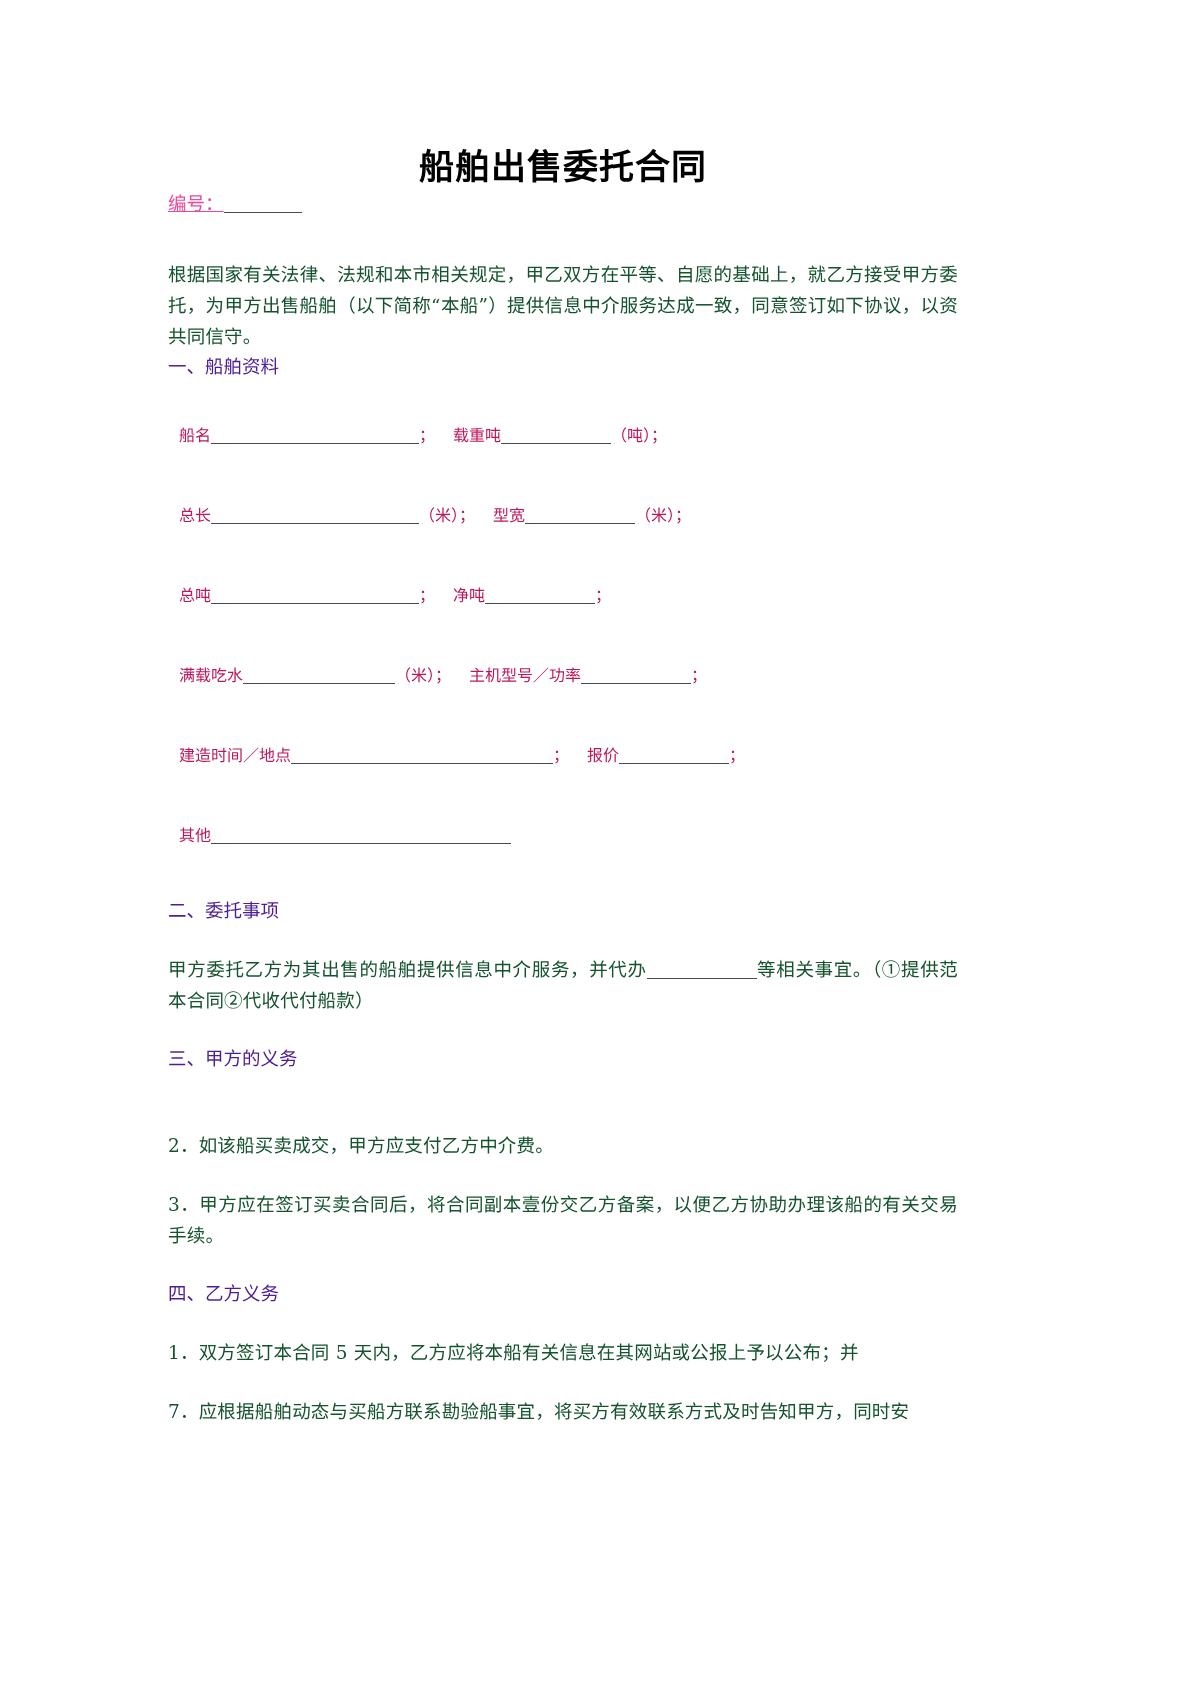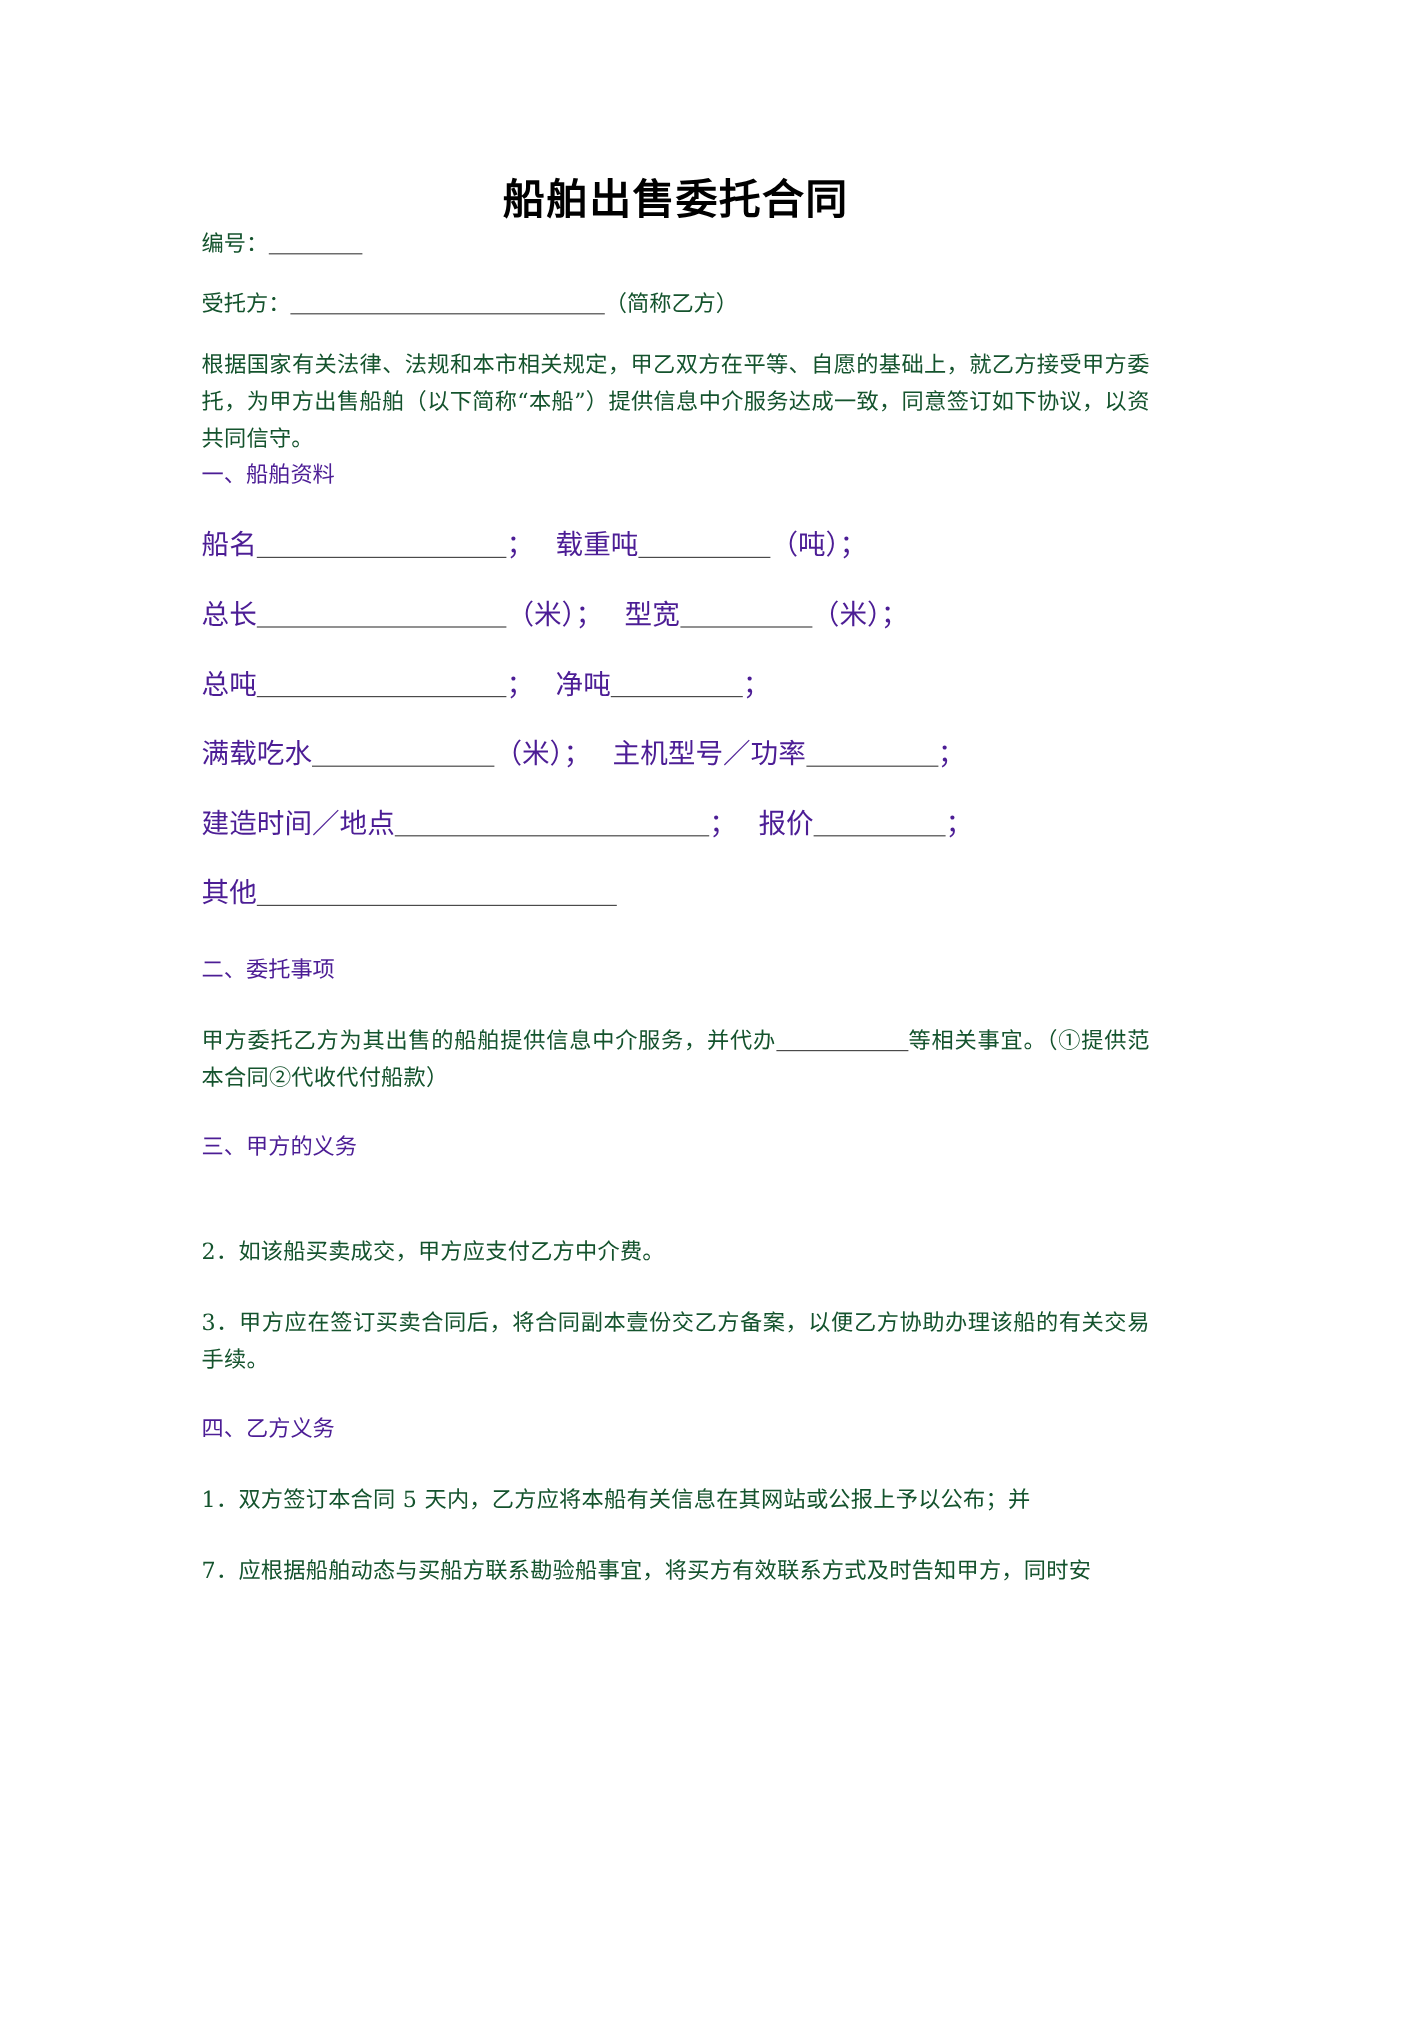--- a/index.html
+++ b/index.html
@@ -72,56 +72,54 @@
   .b-w   { width: 262px; }
   .b-ww  { width: 300px; }
   .sp-m { display:inline-block; width: 18px; }
 
   
   .head-line {
     font-size: 18.5px;
     line-height: 30px;
     margin: 0;
     white-space: nowrap;
-    color: #14532d;
+    color: #ec4899;
+    text-decoration: underline;
   }
 
   .section-head {
     font-size: 18.5px;
     line-height: 30px;
     margin: 0;
     color: #4c1d95;
   }
 
   .spec-line {
-    font-size: 23px;
+    font-size: 16px;
     line-height: 30px;
-    margin: 0;
+    margin: 11px;
     white-space: nowrap;
-    color: #4c1d95;
+    color: #be185d;
   }
 </style>
 </head>
 <body>
 
 <div class="page">
   <div class="content">
 
     <h1 class="doc-title">船舶出售委托合同</h1>
 
     <div class="head-line">
       <span>编号：</span><span class="blank b-s"></span>
     </div>
 
 
     <div class="gap-m"></div>
 
-    <div class="head-line">
-      <span>受托方：</span><span class="blank b-w"></span><span>（简称乙方）</span>
-    </div>
 
     <div class="gap-m"></div>
 
     <p class="para">根据国家有关法律、法规和本市相关规定，甲乙双方在平等、自愿的基础上，就乙方接受甲方委托，为甲方出售船舶（以下简称“本船”）提供信息中介服务达成一致，同意签订如下协议，以资共同信守。</p>
 
     <div class="section-head">一、船舶资料</div>
 
     <div class="gap-l"></div>
 
     <div class="spec-line">

